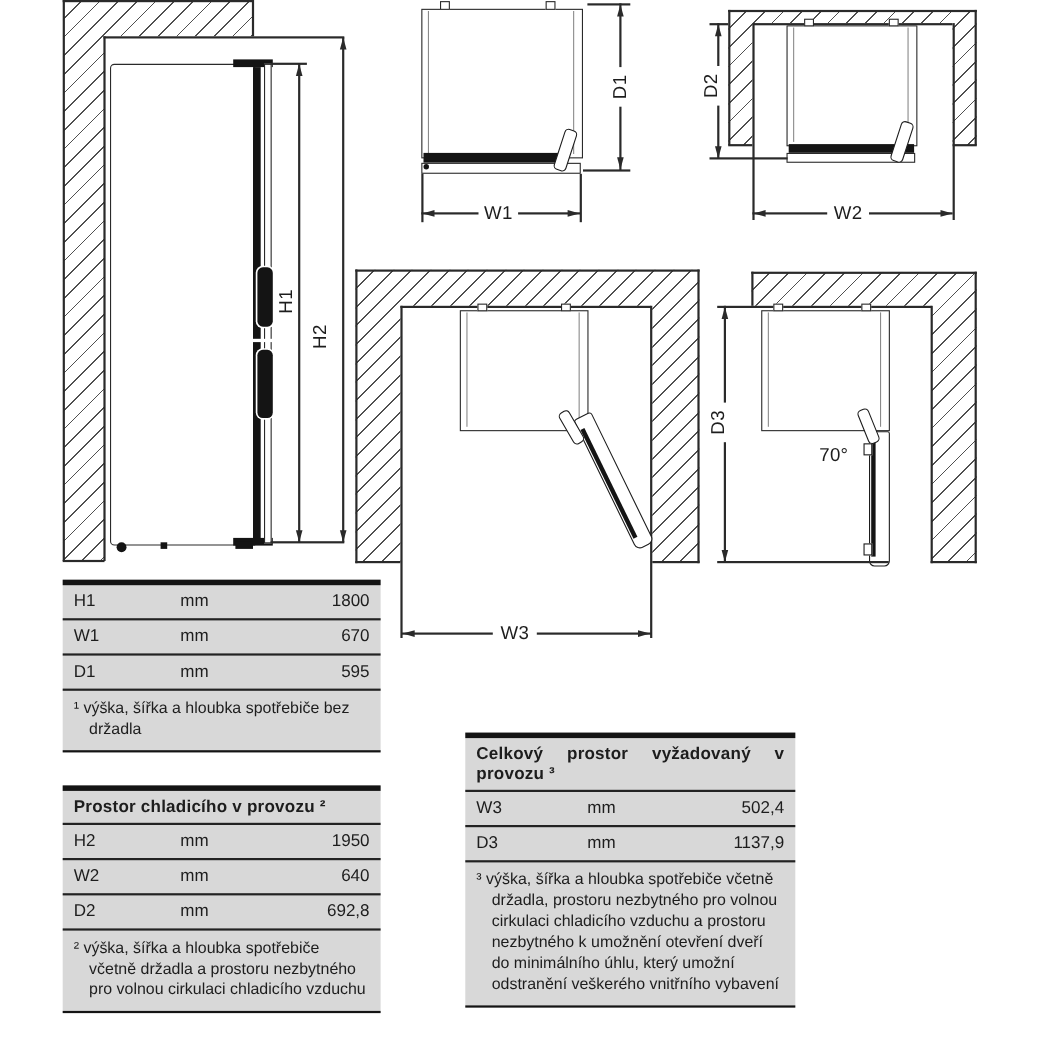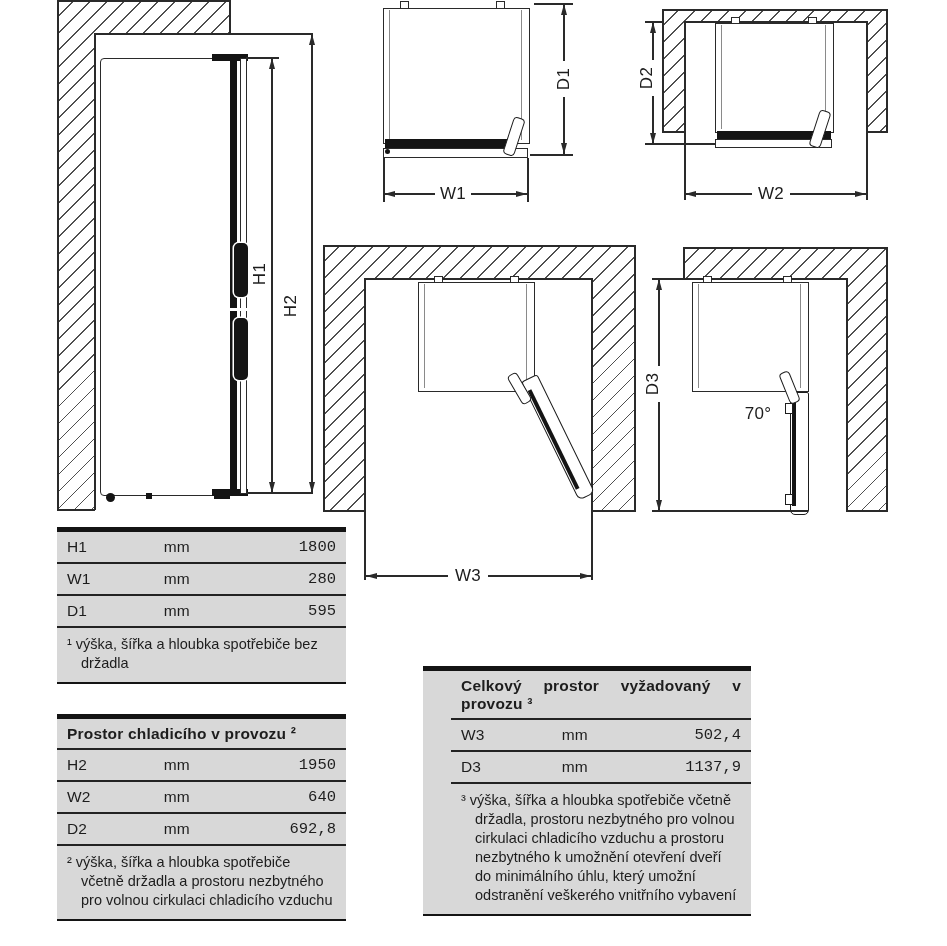--- a/index.html
+++ b/index.html
@@ -49,21 +49,21 @@
   .doorE .stripe { position:absolute; left:1px; top:5px; width:4px; height:108px; background:#141414; }
   .tab { position:absolute; width:6px; height:9px; background:#fff; border:1.2px solid #1d1d1d; }
 
   
   .tbl { position:absolute; background:#d8d8d8; border-top:5px solid #141414; border-bottom:2px solid #141414; }
   .tbl .title { font-size:15.5px; font-weight:bold; padding:6px 10px 5px; border-bottom:2px solid #222; letter-spacing:.2px; }
   .tbl .title.just { text-align:justify; }
   .tbl .row { display:flex; align-items:center; border-bottom:2px solid #222; padding:6px 10px; font-size:15.5px; }
   .tbl .c1 { width:36%; }
   .tbl .c2 { width:26%; }
-  .tbl .c3 { flex:1; text-align:right;font-family:Liberation Mono, monospace; }
+  .tbl .c3 { flex:1; text-align:right; }
   .tbl .foot { font-size:14.5px; line-height:19px; padding:7px 10px 9px 24px; text-indent:-14px; }
 </style>
 </head>
 <body>
 
 <div class="page">
 
   <div>
     <div class="hatch" style="left:57px; top:0; width:173px; height:510px;
                 clip-path:polygon(0px 0px,173px 0px,173px 33px,38px 33px,38px 510px,0px 510px);"></div>
@@ -219,21 +219,21 @@
 
   <div class="tbl" style="left:57px; top:527px; width:289px;">
     <div class="row">
       <span class="c1">H1</span>
       <span class="c2">mm</span>
       <span class="c3">1800</span>
     </div>
     <div class="row">
       <span class="c1">W1</span>
       <span class="c2">mm</span>
-      <span class="c3">280</span>
+      <span class="c3">670</span>
     </div>
     <div class="row">
       <span class="c1">D1</span>
       <span class="c2">mm</span>
       <span class="c3">595</span>
     </div>
     <div class="foot">¹ výška, šířka a hloubka spotřebiče bez držadla</div>
   </div>
 
   <div class="tbl" style="left:57px; top:714px; width:289px;">
@@ -249,21 +249,21 @@
       <span class="c3">640</span>
     </div>
     <div class="row">
       <span class="c1">D2</span>
       <span class="c2">mm</span>
       <span class="c3">692,8</span>
     </div>
     <div class="foot">² výška, šířka a hloubka spotřebiče včetně držadla a prostoru nezbytného pro volnou cirkulaci chladicího vzduchu</div>
   </div>
 
-  <div class="tbl" style="left:423px; top:666px; width:300px;padding-left:28px;">
+  <div class="tbl" style="left:423px; top:666px; width:300px;">
     <div class="title just">Celkový prostor vyžadovaný v provozu ³</div>
     <div class="row">
       <span class="c1">W3</span>
       <span class="c2">mm</span>
       <span class="c3">502,4</span>
     </div>
     <div class="row">
       <span class="c1">D3</span>
       <span class="c2">mm</span>
       <span class="c3">1137,9</span>

